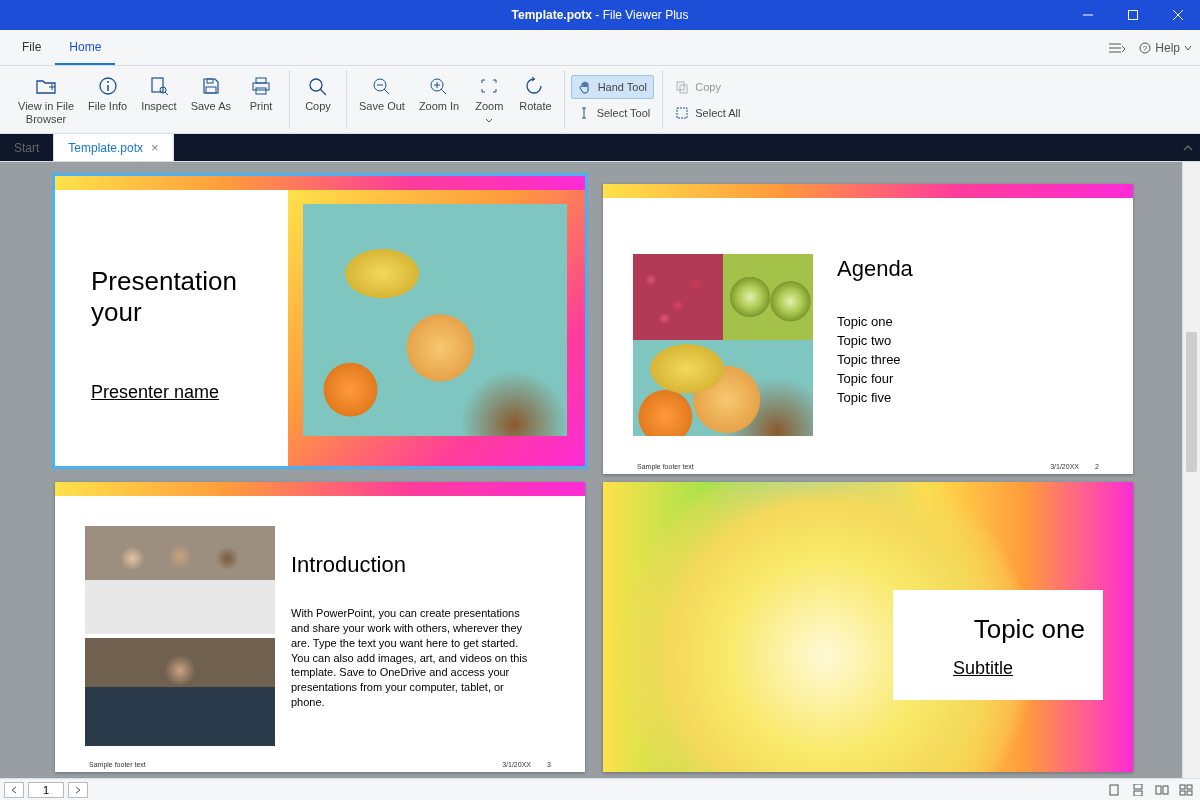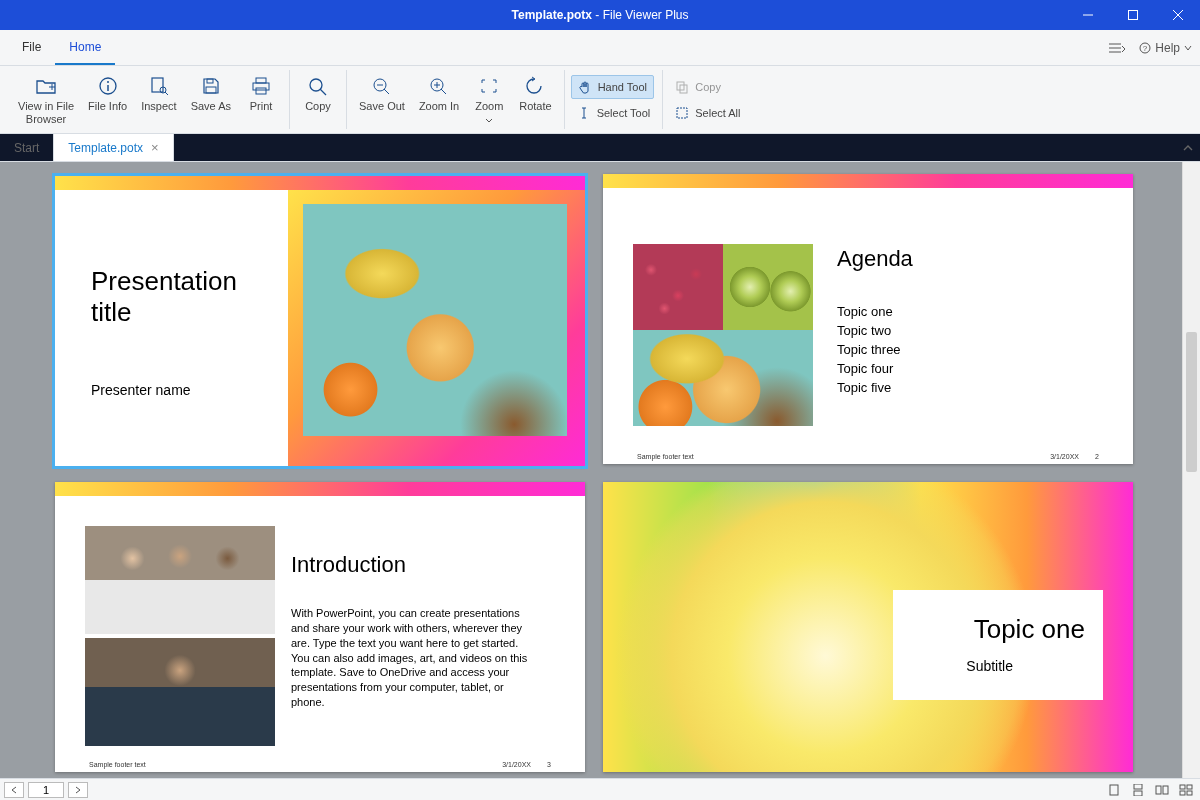--- a/index.html
+++ b/index.html
@@ -37,21 +37,21 @@
 .statusbar input { width: 36px; height: 16px; border: 1px solid #bbb; text-align: center; font-size: 11px; }
 .statusbar .spacer { flex: 1; }
 .statusbar .viewbtn { width: 20px; height: 16px; display: flex; align-items: center; justify-content: center; cursor: pointer; color:#555; }
 .slide { position: absolute; background: #fff; border-top: 14px solid; border-image: linear-gradient(90deg, #ffe24a, #ff9a3c, #ff3c9a, #ff2bd6) 1; box-shadow: 0 1px 3px rgba(0,0,0,.3); }
 .slide.sel { outline: 3px solid #4bb0ef; }
 .gradient-side { position:absolute; right:0; top:0; bottom:0; width:56%; background: linear-gradient(135deg, #ffe24a 0%, #ff9a3c 40%, #ff3c9a 75%, #ff2bd6 100%); }
 .white-panel { position:absolute; background:#fff; }
 .slide-text { position:absolute; color:#000; }
 .slide-text.title { font-size:22px; font-weight:400; }
 .slide-text.big { font-size:26px; font-weight:400; }
-.slide-text.small { font-size:14px; }
+.slide-text.small { font-size:18px;text-decoration:underline; }
 .slide-text.tiny { font-size:7px; color:#333; }
 .photo { position:absolute; background:#6db5b5; overflow:hidden; }
 .photo::before { content:""; position:absolute; inset:0; }
 .fruit1 { background: linear-gradient(#7fc6c0,#7fc6c0); }
 .fruit1::before { background: radial-gradient(ellipse 90px 60px at 30% 30%, #f4d95a 0%, #d8b636 40%, transparent 42%),
   radial-gradient(circle 60px at 52% 62%, #f8c870 0%, #e6a44a 55%, transparent 57%),
   radial-gradient(circle 48px at 18% 80%, #ff9a3c 0%, #e37a1f 55%, transparent 57%),
   radial-gradient(circle 90px at 80% 95%, #8a5a2e 0%, transparent 60%); }
 .berries { background:#b33a57; }
 .berries::before { background: radial-gradient(circle 10px at 20% 30%, #e05570, transparent 60%), radial-gradient(circle 10px at 50% 60%, #d9405f, transparent 60%), radial-gradient(circle 10px at 70% 35%, #c93a55, transparent 60%), radial-gradient(circle 10px at 35% 75%, #e05570, transparent 60%); }
@@ -267,25 +267,25 @@
       </svg>
     </div>
 </div>
 
 <div class="canvas">
 
   <div class="slide sel" style="left:55px; top:14px; width:530px; height:290px;">
     <div class="gradient-side" style="width:56%;"></div>
     <div class="white-panel" style="left:0; top:0; width:44%; bottom:0;"></div>
     <div class="photo fruit1" style="right:18px; top:14px; width:264px; height:232px;"></div>
-    <div class="slide-text big" style="left:36px; top:76px;"><span>Presentation</span><br><span>title</span></div>
+    <div class="slide-text big" style="left:36px; top:76px;"><span>Presentation</span><br><span>your</span></div>
     <div class="slide-text small" style="left:36px; top:192px;">Presenter name</div>
   </div>
 
-  <div class="slide" style="left:603px; top:12px; width:530px; height:290px;">
+  <div class="slide" style="left:603px; top:22px; width:530px; height:290px;">
     <div class="white-panel" style="left:30px; top:38px; right:30px; bottom:4px;"></div>
     <div class="photo berries" style="left:30px; top:56px; width:90px; height:86px;"></div>
     <div class="photo kiwi" style="left:120px; top:56px; width:90px; height:86px;"></div>
     <div class="photo fruit1" style="left:30px; top:142px; width:180px; height:96px;"></div>
     <div class="slide-text title" style="left:234px; top:58px;">Agenda</div>
     <ul class="topics slide-text" style="left:234px; top:112px;">
       <li>Topic one</li>
         <li>Topic two</li>
         <li>Topic three</li>
         <li>Topic four</li>

